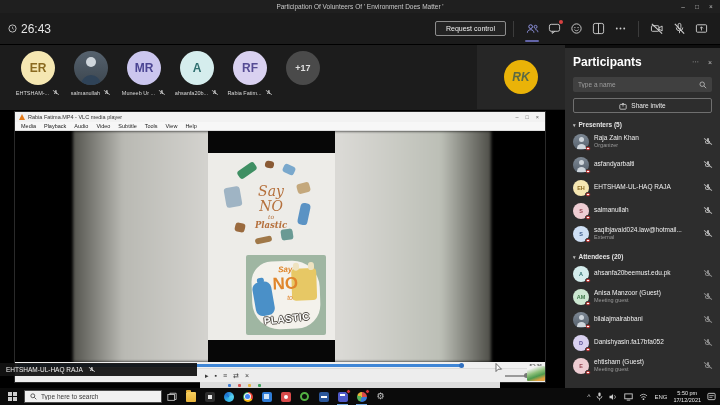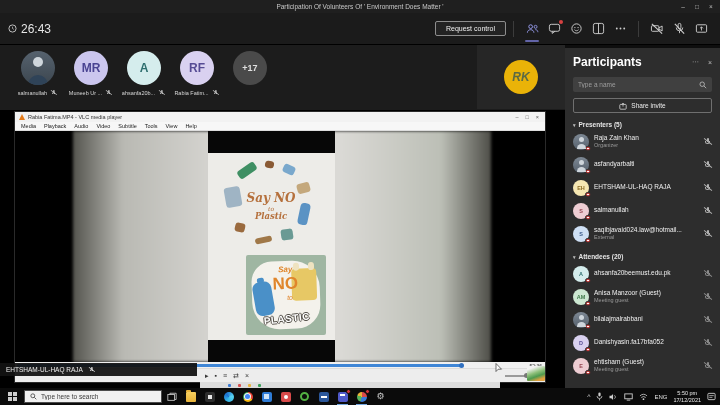--- a/index.html
+++ b/index.html
@@ -77,21 +77,21 @@
   .p3{left:58px;top:4px;width:12px;height:9px;background:#7aa8cc;transform:rotate(25deg)}
   .p4{left:72px;top:22px;width:13px;height:10px;background:#c4a87c;transform:rotate(-15deg)}
   .p5{left:74px;top:42px;width:10px;height:22px;background:#5b93c4;transform:rotate(12deg);border-radius:4px}
   .p6{left:56px;top:68px;width:12px;height:11px;background:#6a9a94;transform:rotate(-8deg)}
   .p7{left:30px;top:76px;width:17px;height:6px;background:#a07848;transform:rotate(-12deg)}
   .p8{left:10px;top:62px;width:10px;height:9px;background:#9a6a3e;transform:rotate(14deg)}
   .p9{left:0;top:26px;width:16px;height:20px;background:#9fb4c4;transform:rotate(-10deg)}
   .ptxt{position:absolute;left:20px;top:24px;right:20px;bottom:24px;display:flex;flex-direction:column;
     align-items:center;justify-content:center;font-family:"DejaVu Serif",serif;font-style:italic;
     color:#b5703c;line-height:1.1;text-align:center}
-  .ptxt .l1{font-size:12px;font-weight:bold}
+  .ptxt .l1{font-size:14px;font-weight:normal}
   .ptxt .l2{font-size:6px}
   .ptxt .l3{font-size:8.5px;font-weight:bold}
   .logo{position:absolute;left:38px;top:102px;width:80px;height:80px;background:#9fb6a2;border-radius:2px}
   .sticker{position:absolute;inset:6px;background:#f4f2ec;border-radius:30% 40% 35% 40%;transform:rotate(-2deg)}
   .lbottle{position:absolute;left:2px;top:20px;width:19px;height:34px;background:#4a90c8;
     border-radius:7px;transform:rotate(-8deg)}
   .lbottle::before{content:"";position:absolute;top:-4px;left:6px;width:7px;height:5px;background:#4a90c8;border-radius:2px}
   .lbag{position:absolute;right:3px;top:8px;width:25px;height:32px;background:#e7c865;border-radius:4px}
   .lbag::before{content:"";position:absolute;top:-6px;left:2px;width:6px;height:8px;background:#efe3c0;border-radius:3px}
   .lbag::after{content:"";position:absolute;top:-6px;right:2px;width:6px;height:8px;background:#efe3c0;border-radius:3px}
@@ -278,20 +278,33 @@
     <svg width="13" height="13" viewBox="0 0 14 14">
       <rect x="1.5" y="3" width="11" height="8" rx="1" fill="none" stroke="currentColor" stroke-width="1"></rect>
       <path d="M7 9.2V5.4M5.4 6.8L7 5.2l1.6 1.6" fill="none" stroke="currentColor" stroke-width="0.9"></path>
     </svg>
   </div>
 </div>
 
 <div id="stage">
 
   <div id="filmstrip">
+    <div class="cell">
+      <div class="av" style="background: rgb(245, 231, 178); color: rgb(138, 106, 32);">
+          <span>ER</span>
+        </div>
+      <div class="nm">
+          <span>EHTSHAM-...</span>
+          <span class="micoff sm" style="color:#c4c4c4">
+            <i></i>
+            <u></u>
+            <s></s>
+          </span>
+        </div>
+    </div>
     <div class="cell">
       <div class="av photo34"></div>
       <div class="nm">
           <span>salmanullah</span>
           <span class="micoff sm" style="color:#c4c4c4">
             <i></i>
             <u></u>
             <s></s>
           </span>
         </div>

